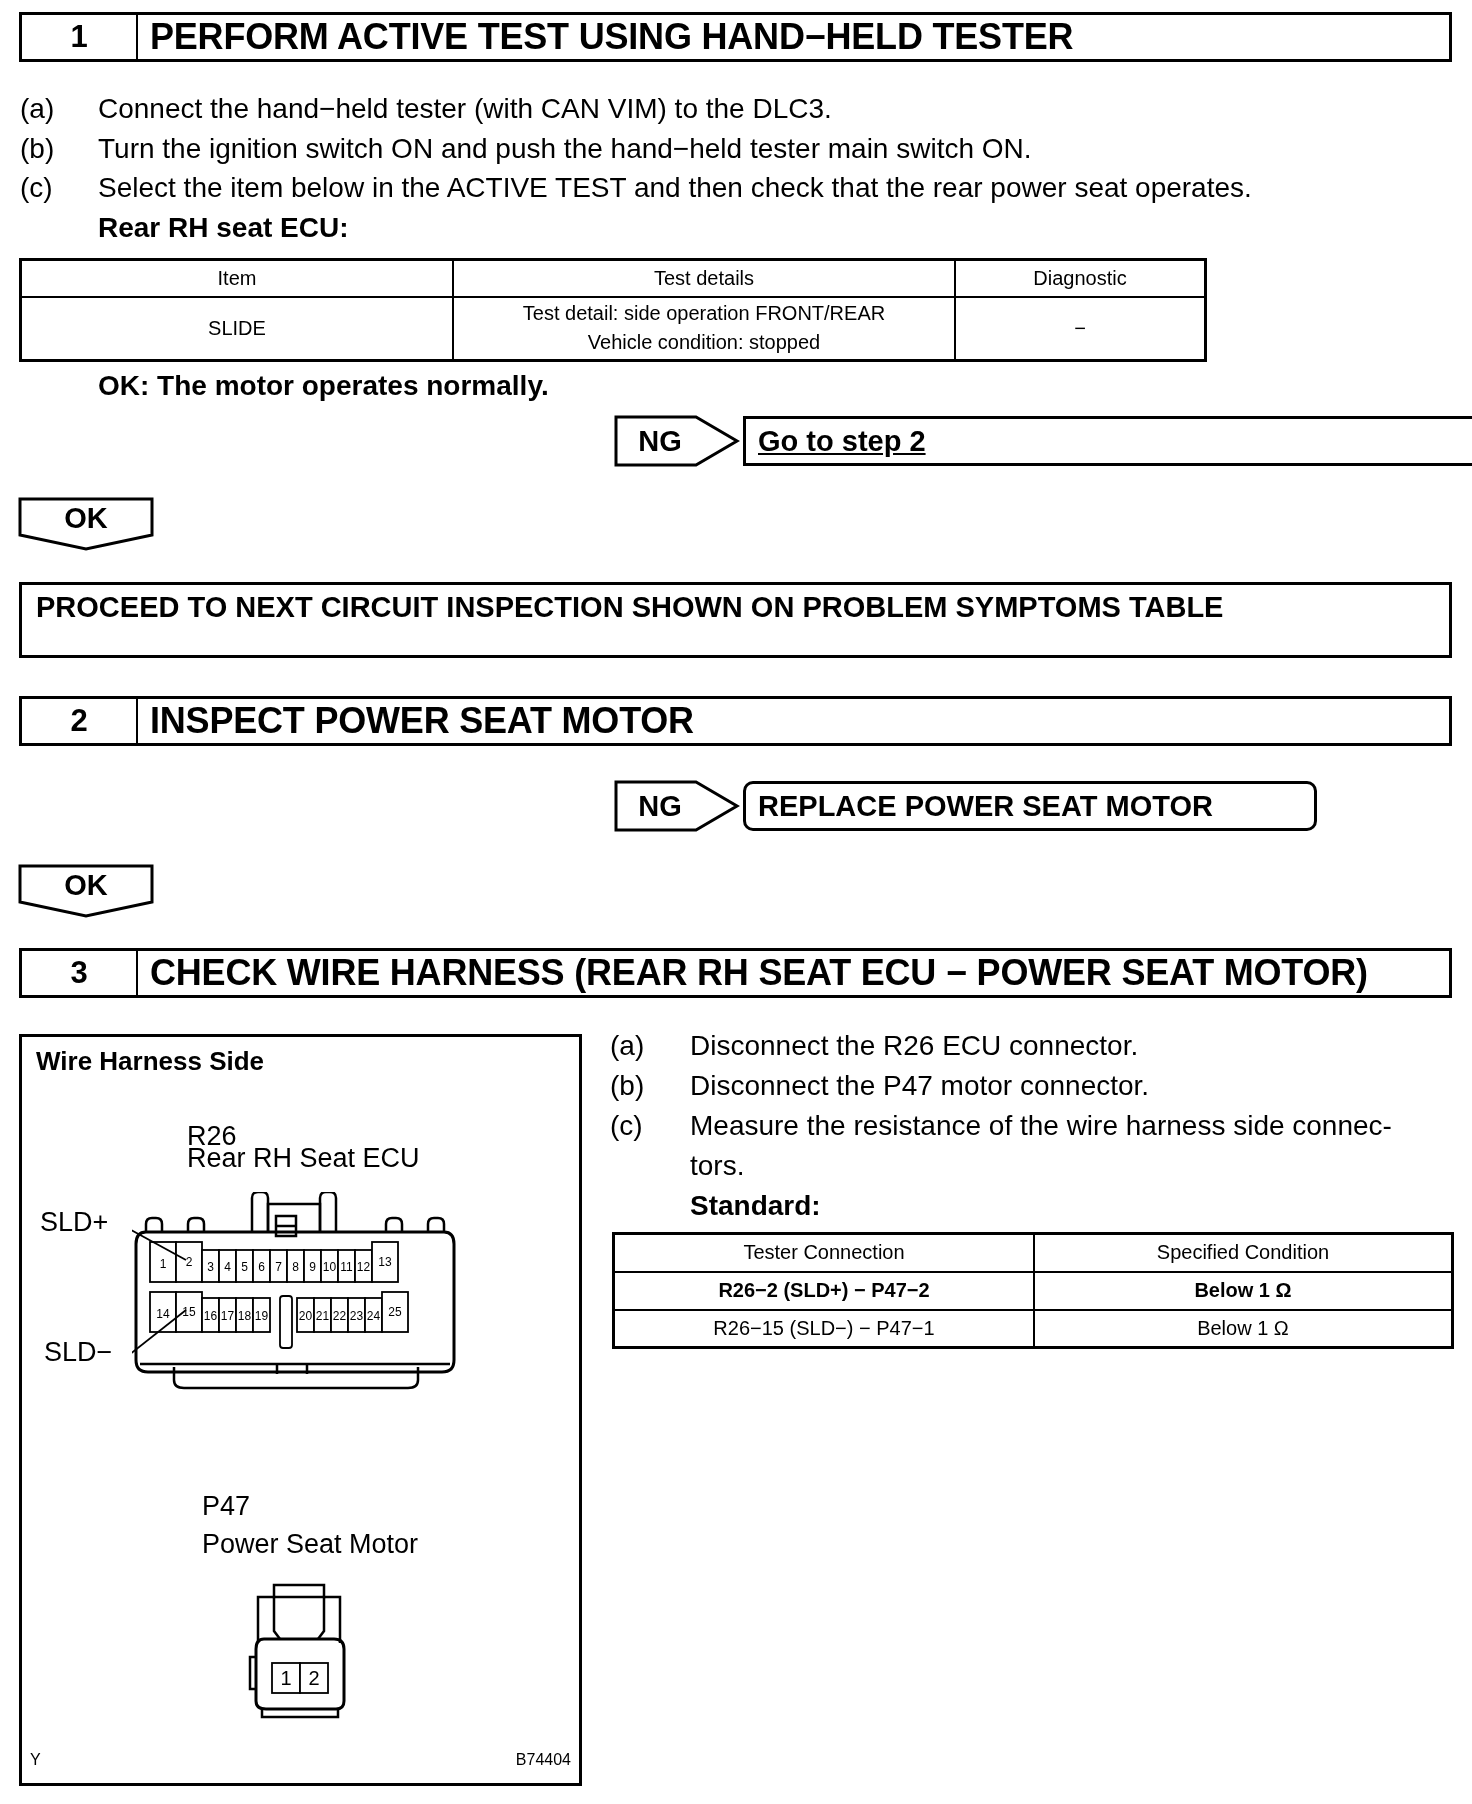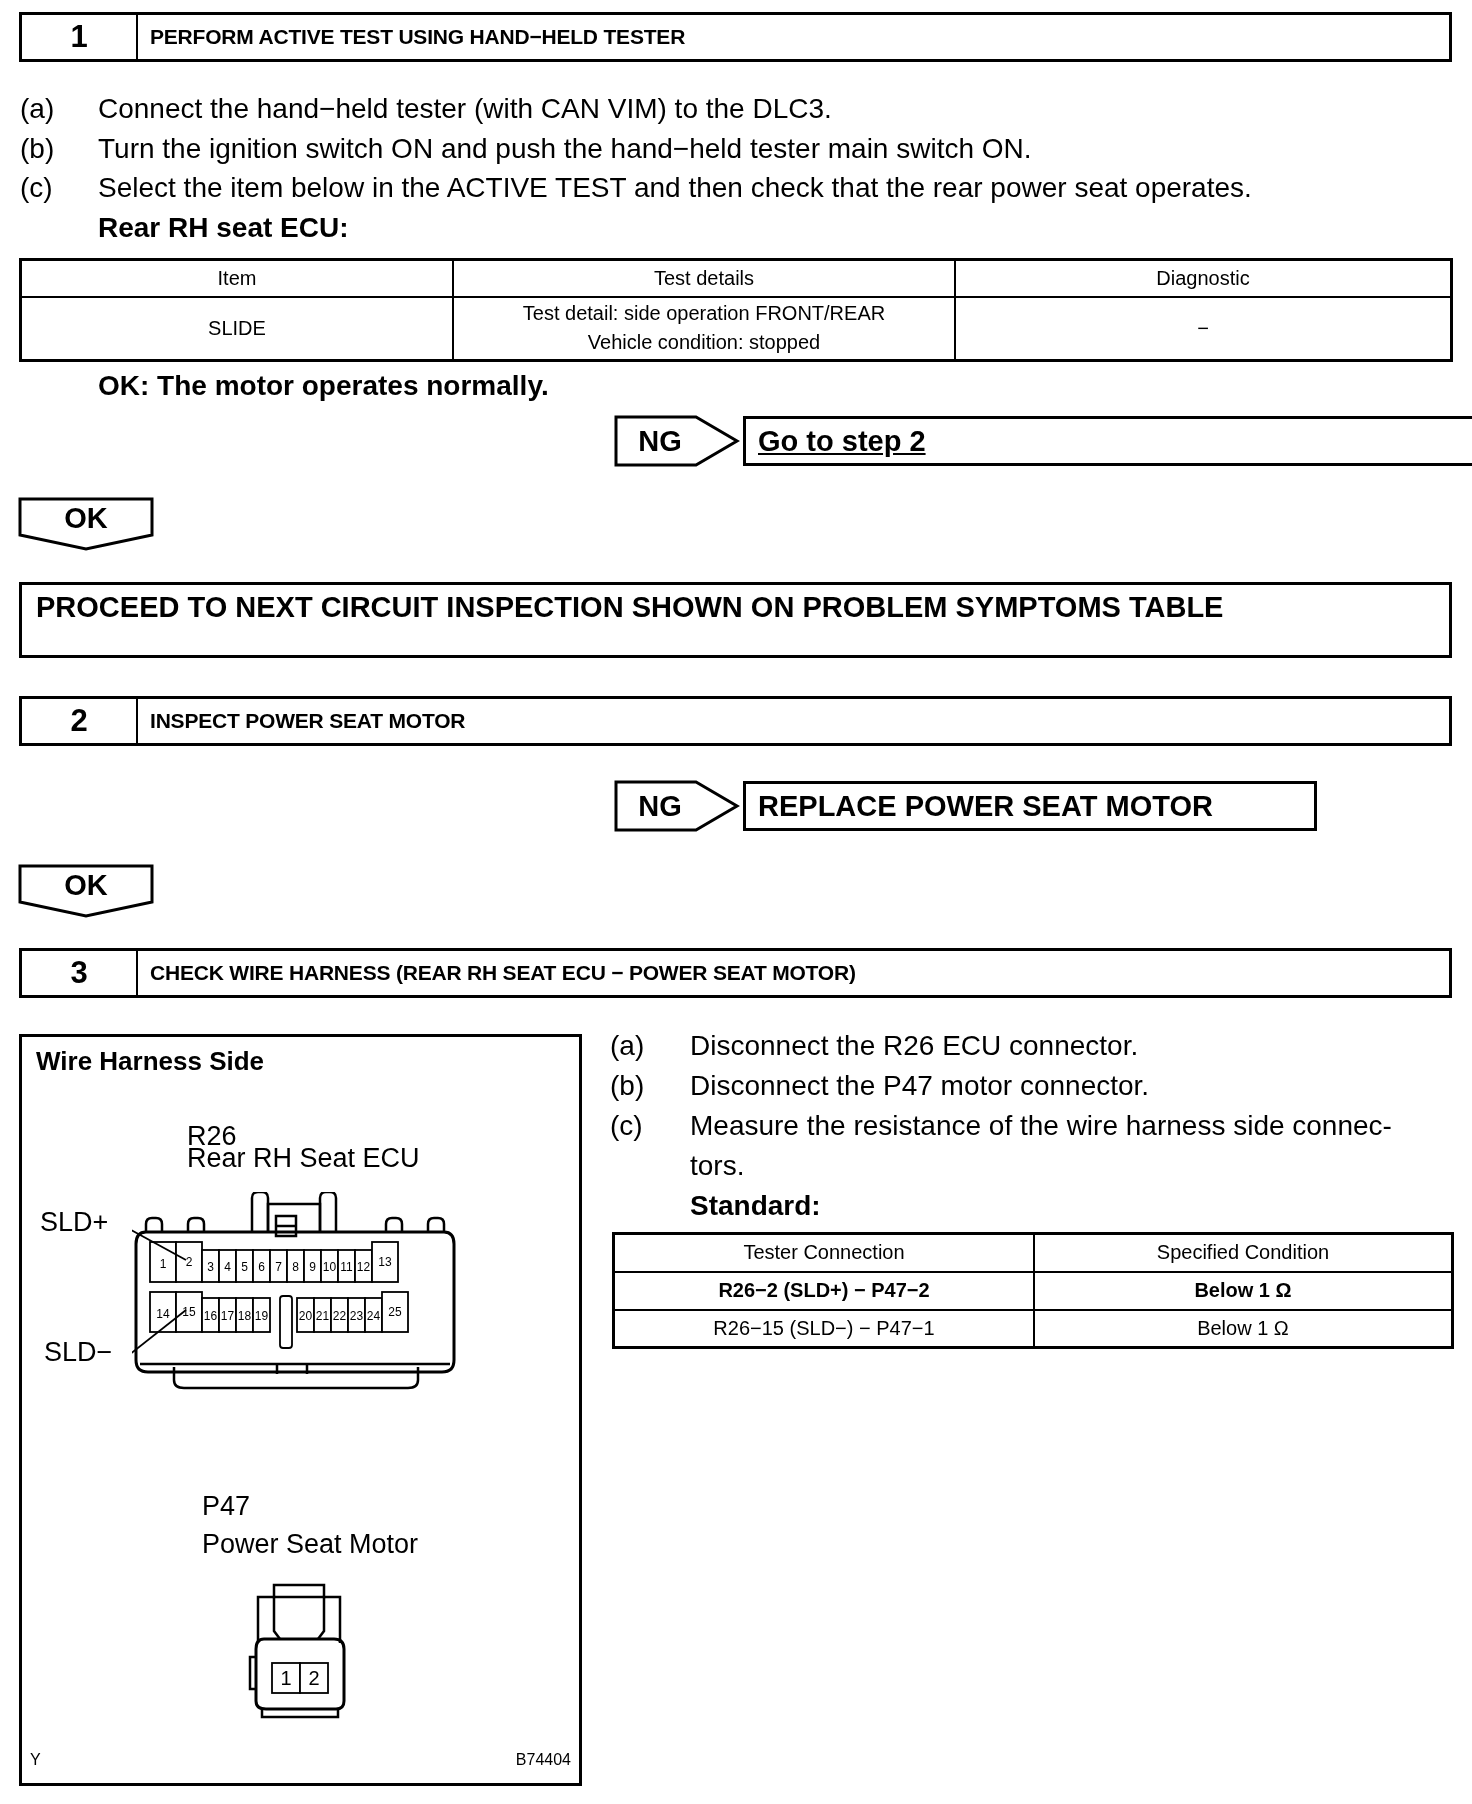--- a/index.html
+++ b/index.html
@@ -1,21 +1,21 @@
 <!DOCTYPE html>
 <html><head>
 <meta charset="utf-8">
 <style>
   html, body { margin:0; padding:0; background:#ffffff; }
   body { width:1472px; height:1804px; position:relative; overflow:hidden;
          font-family:"Liberation Sans", "DejaVu Sans", sans-serif; color:#000; }
   .abs { position:absolute; }
   .stepbox { position:absolute; left:19px; width:1433px; height:50px; border:3px solid #000; box-sizing:border-box; display:flex; }
   .stepbox .num { width:114px; border-right:2px solid #000; display:flex; align-items:center; justify-content:center; font-weight:bold; font-size:31px; }
-  .stepbox .ttl { flex:1; display:flex; align-items:center; padding-left:12px; font-weight:bold; font-size:21px; letter-spacing:-0.2px; }
+  .stepbox .ttl { flex:1; display:flex; align-items:center; padding-left:12px; font-weight:bold; font-size:36px; letter-spacing:-0.2px; }
   .line { position:absolute; font-size:28px; white-space:nowrap; }
   .bold { font-weight:bold; }
   table.doc { position:absolute; border-collapse:collapse; font-size:20px; }
   table.doc td { border:2px solid #000; text-align:center; vertical-align:middle; padding:0; line-height:1.45; }
   table.doc { border:3px solid #000; }
   .ngwrap { position:absolute; height:50px; }
   .resbox { position:absolute; height:50px; border:3px solid #000; box-sizing:border-box; font-weight:bold; font-size:29px; display:flex; align-items:center; padding-left:12px; }
   .okbox { position:absolute; width:136px; height:54px; }
   .proceed { position:absolute; left:19px; width:1433px; height:76px; border:3px solid #000; box-sizing:border-box; font-weight:bold; font-size:29px; padding:6px 0 0 14px; }
   .figure { position:absolute; left:19px; top:1034px; width:563px; height:752px; border:3px solid #000; box-sizing:border-box; }
@@ -32,21 +32,21 @@
 <div>
   <div class="line" style="left:20px; top:93px;">(a)</div>
   <div class="line" style="left:98px; top:93px;">Connect the hand−held tester (with CAN VIM) to the DLC3.</div>
   <div class="line" style="left:20px; top:133px;">(b)</div>
   <div class="line" style="left:98px; top:133px;">Turn the ignition switch ON and push the hand−held tester main switch ON.</div>
   <div class="line" style="left:20px; top:172px;">(c)</div>
   <div class="line" style="left:98px; top:172px;">Select the item below in the ACTIVE TEST and then check that the rear power seat operates.</div>
   <div class="line bold" style="left:98px; top:212px;">Rear RH seat ECU:</div>
 </div>
 
-<table class="doc" style="left:19px; top:258px; width:1434px;">
+<table class="doc" style="left:19px; top:258px; width:1188px;">
   <tbody>
       <tr style="height:37px;">
     <td style="width:430px;">Item</td>
     <td style="width:500px;">Test details</td>
     <td>Diagnostic</td>
   </tr>
   <tr style="height:64px;">
     <td>SLIDE</td>
     <td>
       <div>Test detail: side operation FRONT/REAR</div>
@@ -80,21 +80,21 @@
   <div class="num">2</div>
   <div class="ttl">INSPECT POWER SEAT MOTOR</div>
 </div>
 
 <div class="ngwrap" style="left:614px; top:780px; width:126px;">
   <svg width="126" height="52" viewBox="0 0 126 52">
     <polygon points="2,2 82,2 123,26 82,50 2,50" fill="#fff" stroke="#000" stroke-width="3"></polygon>
   </svg>
   <div class="abs bold" style="left:0; top:0; width:92px; height:52px; display:flex; align-items:center; justify-content:center; font-size:29px;">NG</div>
 </div>
-<div class="resbox" style="left:743px; top:781px; width:574px;">REPLACE POWER SEAT MOTOR</div>
+<div class="resbox" style="left:743px; top:781px; width:574px;border-radius:10px;">REPLACE POWER SEAT MOTOR</div>
 
 <div class="okbox" style="left:18px; top:864px;">
   <svg width="136" height="54" viewBox="0 0 136 54">
     <polygon points="2,2 134,2 134,38 68,52 2,38" fill="#fff" stroke="#000" stroke-width="3"></polygon>
   </svg>
   <div class="abs bold" style="left:0; top:2px; width:136px; height:38px; display:flex; align-items:center; justify-content:center; font-size:29px;">OK</div>
 </div>
 
 <div class="stepbox" style="top:948px;">
   <div class="num">3</div>

